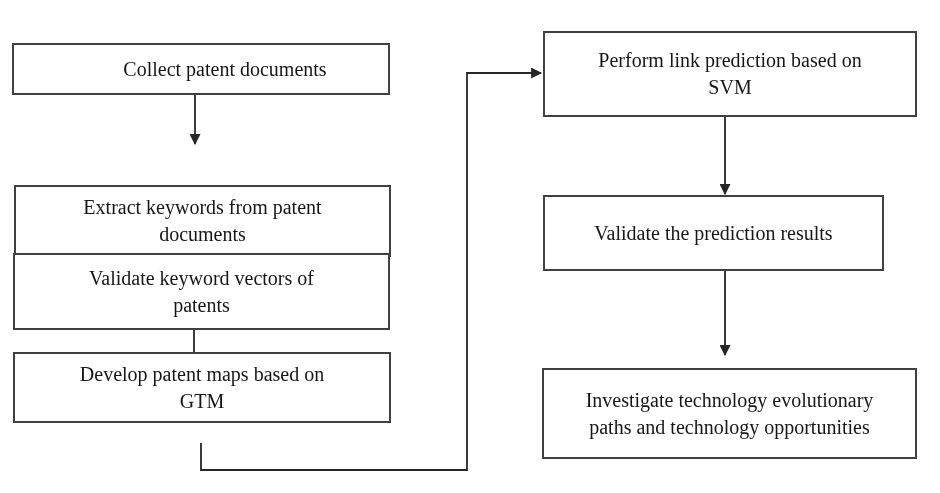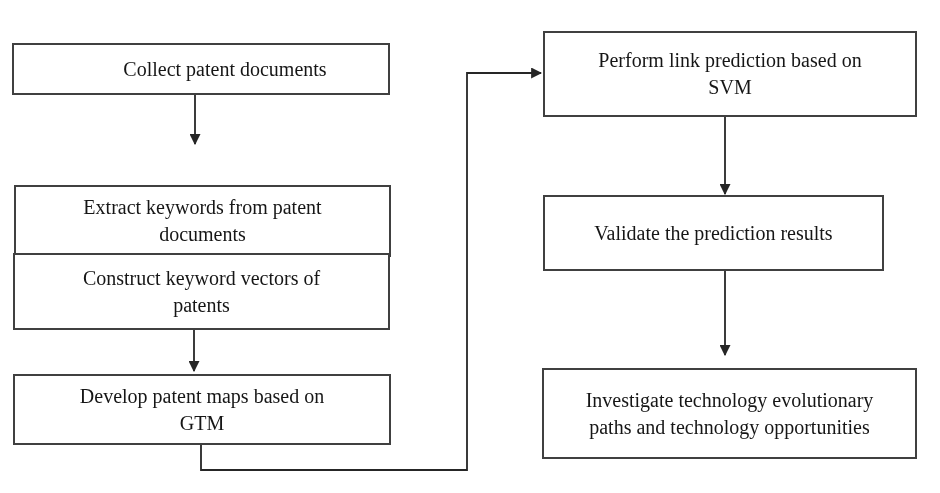--- a/index.html
+++ b/index.html
@@ -33,21 +33,21 @@
     text-align: center;
     color: #161616;
     font-size: 20px;
     line-height: 1.35;
     white-space: pre-line;
   }
   
   .n-collect     { left: 12px;  top: 43px;  width: 378px; height: 52px; padding-left: 48px; }
   .n-extract     { left: 14px;  top: 145px; width: 377px; height: 72px; margin-top: 40px; }
   .n-construct   { left: 13px;  top: 253px; width: 377px; height: 77px; }
-  .n-develop     { left: 13px;  top: 374px; width: 378px; height: 71px; }
+  .n-develop     { left: 13px;  top: 352px; width: 378px; height: 71px; }
   
   .n-predict     { left: 543px; top: 31px;  width: 374px; height: 86px; }
   .n-validate    { left: 543px; top: 195px; width: 341px; height: 76px; }
   .n-investigate { left: 542px; top: 368px; width: 375px; height: 91px; }
 </style>
 </head>
 <body>
 
 <div class="canvas">
 
@@ -69,21 +69,21 @@
     <line x1="725" y1="117" x2="725" y2="194" stroke="#262626" stroke-width="1.8" marker-end="url(#arrowhead)"></line>
 
     <line x1="725" y1="271" x2="725" y2="355" stroke="#262626" stroke-width="1.8" marker-end="url(#arrowhead)"></line>
   </svg>
 
   <div class="node n-collect">Collect patent documents</div>
 
   <div class="node n-extract">Extract keywords from patent
 documents</div>
 
-  <div class="node n-construct">Construct keyword vectors of
+  <div class="node n-construct">Validate keyword vectors of
 patents</div>
 
   <div class="node n-develop">Develop patent maps based on
 GTM</div>
 
   <div class="node n-predict">Perform link prediction based on
 SVM</div>
 
   <div class="node n-validate">Validate the prediction results</div>
 

